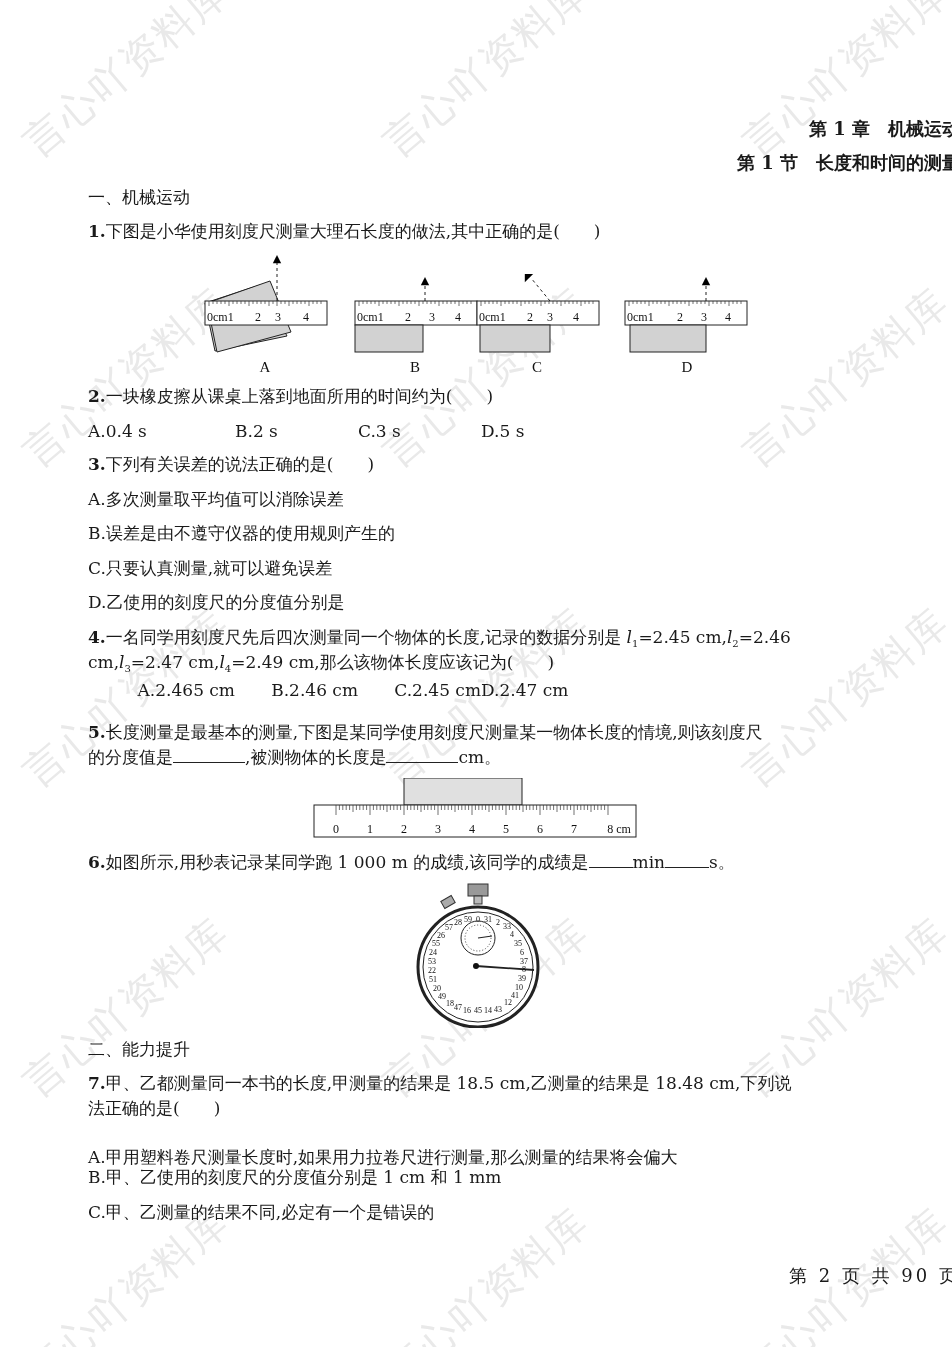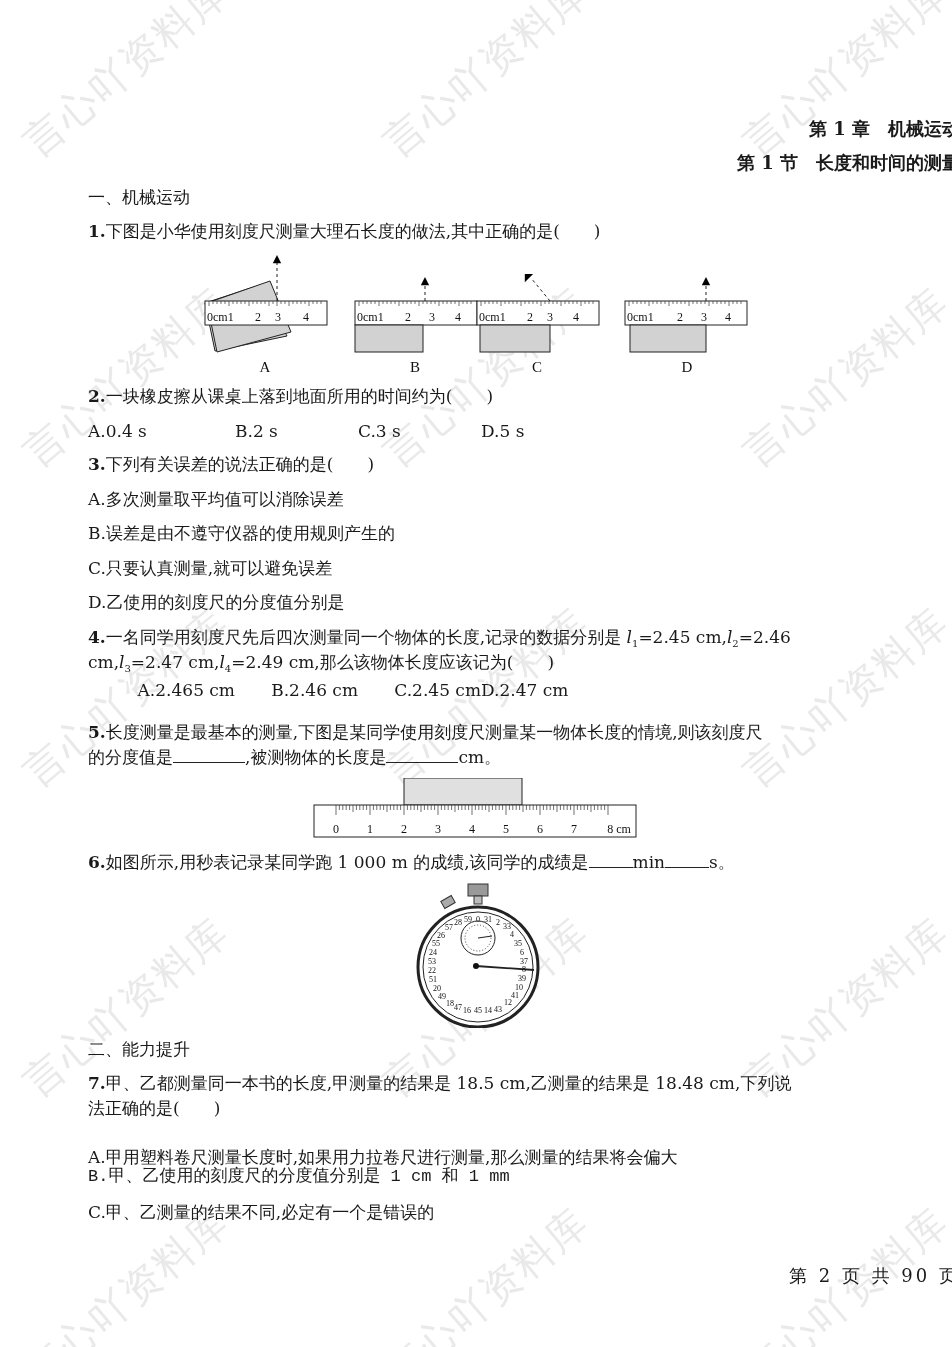--- a/index.html
+++ b/index.html
@@ -207,16 +207,16 @@
   </g>
 </svg>
 
 <div class="line" style="top:1038px;">二、能力提升</div>
 
 <div class="line" style="top:1072px;">
   <span class="bold">7.</span><span>甲、乙都测量同一本书的长度,甲测量的结果是 18.5 cm,乙测量的结果是 18.48 cm,下列说</span>
 </div>
 <div class="line" style="top:1097px;">法正确的是(　　)</div>
 <div class="line" style="top:1132px;margin-top:14px;">A.甲用塑料卷尺测量长度时,如果用力拉卷尺进行测量,那么测量的结果将会偏大</div>
-<div class="line" style="top:1166px;font-family:Liberation Mono, monospace;">B.甲、乙使用的刻度尺的分度值分别是 1 cm 和 1 mm</div>
+<div class="line" style="top:1166px;">B.甲、乙使用的刻度尺的分度值分别是 1 cm 和 1 mm</div>
 <div class="line" style="top:1201px;">C.甲、乙测量的结果不同,必定有一个是错误的</div>
 
 <div class="title" style="top:1245px;font-weight:normal;font-size:18px;letter-spacing:3px;margin-top:19px;">第 2 页 共 90 页</div>
 
 </body></html>

